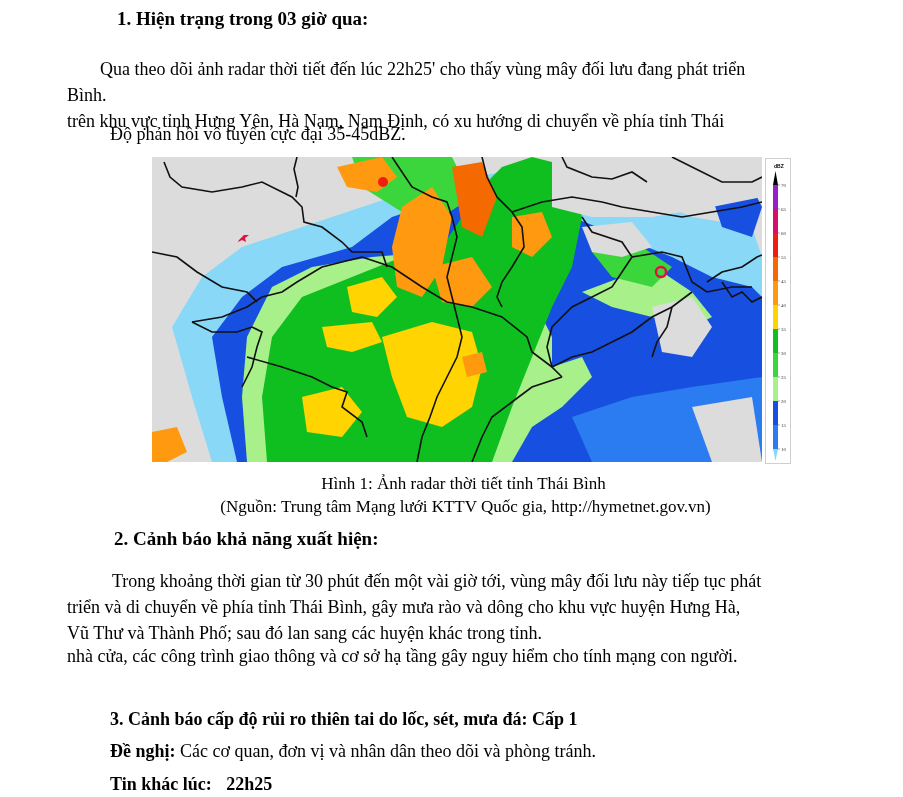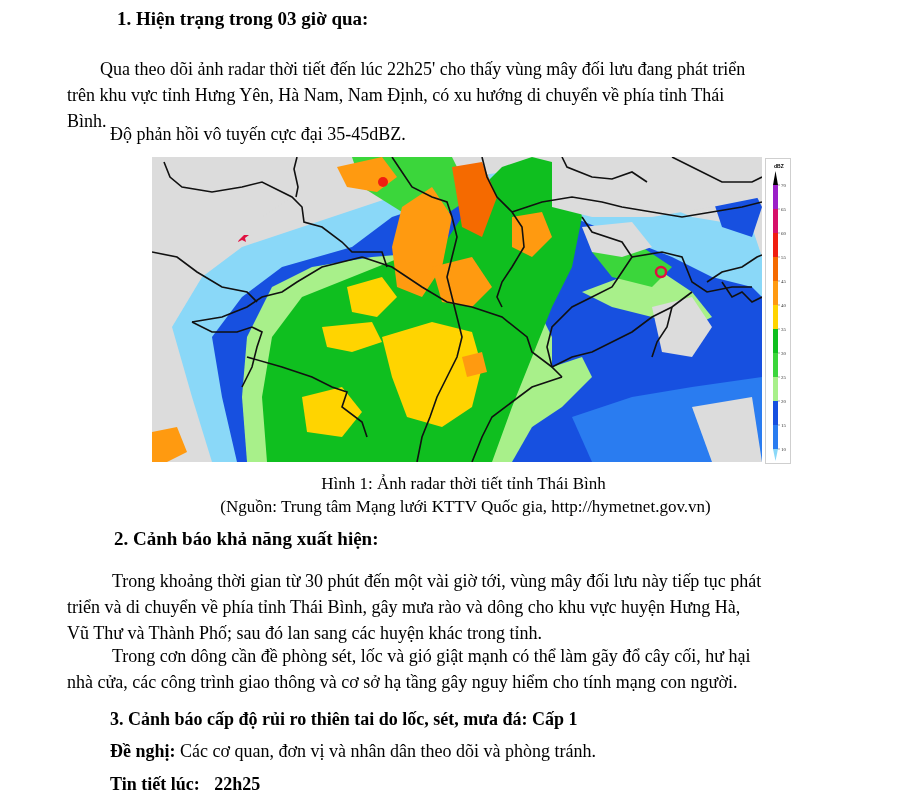--- a/index.html
+++ b/index.html
@@ -15,22 +15,22 @@
     #cbar { position: absolute; left: 765px; top: 158px; width: 26px; height: 306px; background: #fff; border: 1px solid #cfcfcf; box-sizing: border-box; }
     .cap { position: absolute; text-align: center; font-size: 17px; white-space: nowrap; }
   </style>
 </head>
 <body>
 
 <div class="abs h" style="left:117px; top:8px; font-size:19px;">1. Hiện trạng trong 03 giờ qua:</div>
 
 <div class="para" style="top:40px;margin-top:16px;">
   <span class="line" style="padding-left:33px;">Qua theo dõi ảnh radar thời tiết đến lúc 22h25' cho thấy vùng mây đối lưu đang phát triển</span>
+  <span class="line">Bình.</span>
   <span class="line">trên khu vực tỉnh Hưng Yên, Hà Nam, Nam Định, có xu hướng di chuyển về phía tỉnh Thái</span>
-  <span class="line">Bình.</span>
 </div>
 
 <div class="abs" style="left:110px; top:124px;">Độ phản hồi vô tuyến cực đại 35-45dBZ.</div>
 
 <div id="radar">
   <svg width="610" height="305" viewBox="0 0 610 305" xmlns="http://www.w3.org/2000/svg">
 
     <path d="M60 305 L40 240 L20 170 L50 120 L90 90 L150 70 L210 50 L270 30 L320 20 L380 10 L470 30 L540 60 L600 70 L610 100 L610 305 Z" fill="#8ad8f8"></path>
 
     <path d="M85 305 L70 240 L60 180 L90 140 L130 110 L200 90 L240 60 L300 40 L360 30 L420 60 L470 80 L520 100 L560 120 L600 130 L610 140 L610 305 Z" fill="#1750e0"></path>
@@ -141,24 +141,23 @@
 <div class="cap" style="left:0; width:903px; top:497px; padding-left:28px; box-sizing:border-box;">(Nguồn: Trung tâm Mạng lưới KTTV Quốc gia, http://hymetnet.gov.vn)</div>
 
 <div class="abs h" style="left:114px; top:528px; font-size:19px;">2. Cảnh báo khả năng xuất hiện:</div>
 
 <div class="para" style="top:568px; left:67px; width:771px;">
   <span class="line" style="padding-left:45px;">Trong khoảng thời gian từ 30 phút đến một vài giờ tới, vùng mây đối lưu này tiếp tục phát</span>
   <span class="line">triển và di chuyển về phía tỉnh Thái Bình, gây mưa rào và dông cho khu vực huyện Hưng Hà,</span>
   <span class="line">Vũ Thư và Thành Phố; sau đó lan sang các huyện khác trong tỉnh.</span>
 </div>
 <div class="para" style="top:643px; left:67px; width:771px;">
-  <span class="line" style="padding-left:45px;">Trong cơn dông cần đề phòng sét, lốc và gió giật mạnh có thể làm gãy đổ cây cối, hư hại</span>
   <span class="line">nhà cửa, các công trình giao thông và cơ sở hạ tầng gây nguy hiểm cho tính mạng con người.</span>
 </div>
 
 <div class="abs h" style="left:110px; top:709px; font-size:18px;">3. Cảnh báo cấp độ rủi ro thiên tai do lốc, sét, mưa đá: Cấp 1</div>
 <div class="abs" style="left:110px; top:741px; font-size:18px;">
   <span class="h">Đề nghị:</span><span> Các cơ quan, đơn vị và nhân dân theo dõi và phòng tránh.</span>
 </div>
 <div class="abs h" style="left:110px; top:774px; font-size:18px;">
-  <span>Tin tiết lúc:</span>
+  <span>Tin khác lúc:</span>
   <span style="margin-left:10px;">22h25</span>
 </div>
 
 </body></html>

